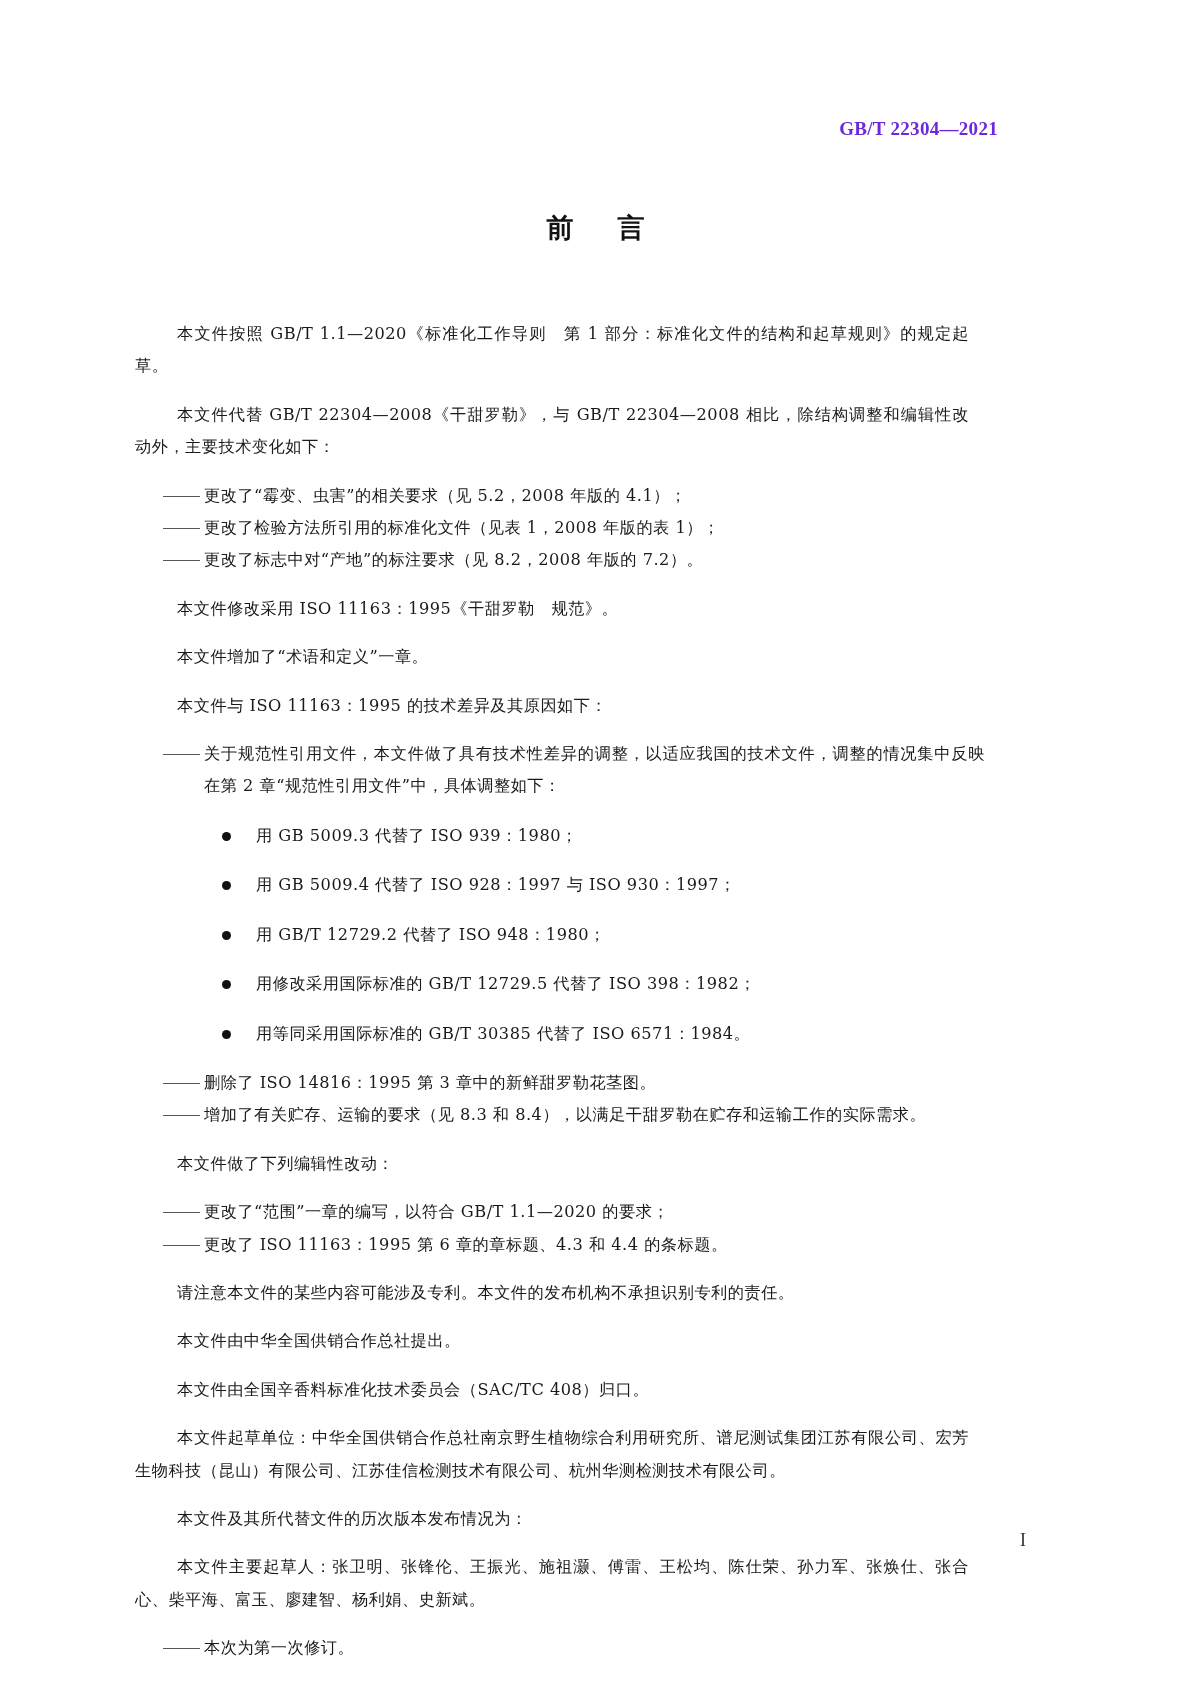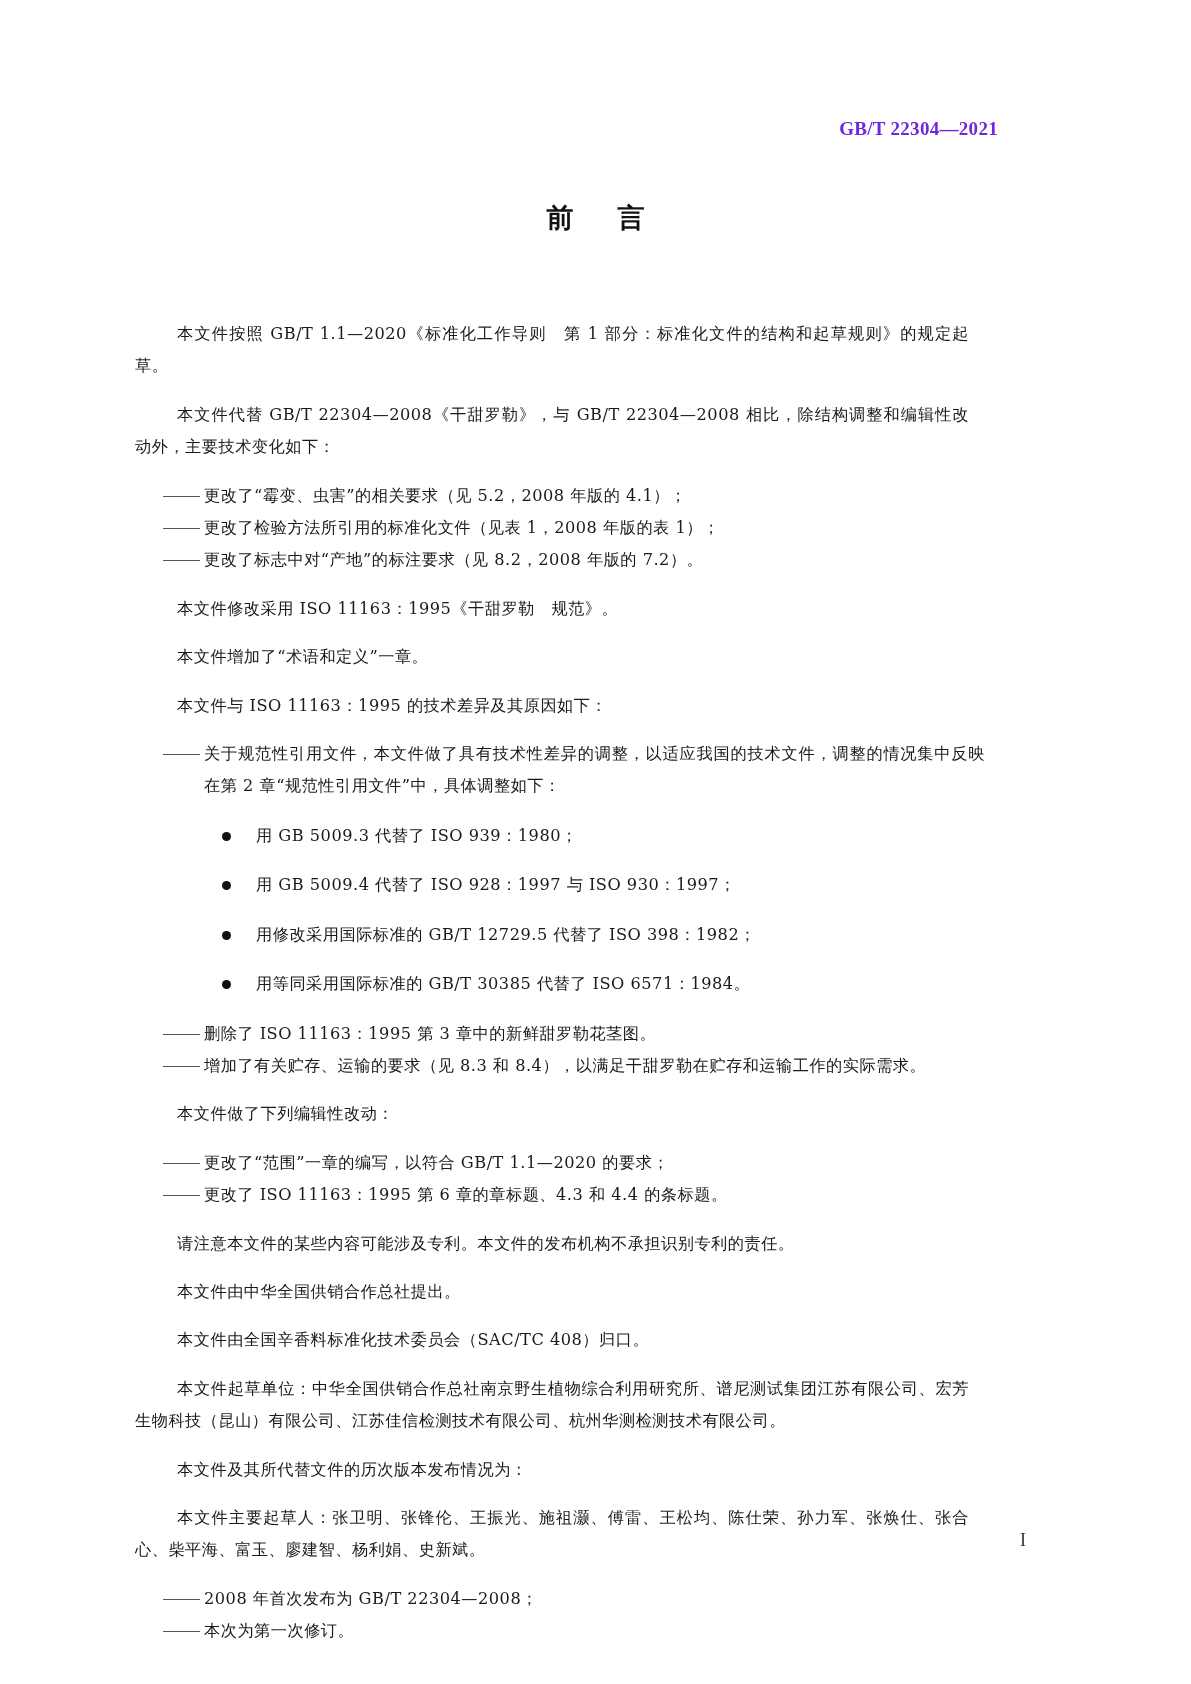--- a/index.html
+++ b/index.html
@@ -7,21 +7,21 @@
       width: 1191px; height: 1684px; position: relative; overflow: hidden;
       font-family: "DejaVu Serif", "Liberation Serif", serif;
       color: #1a1a1a;
     }
     .std-code {
       position: absolute; top: 118px; right: 193px;
       font-family: "Liberation Serif", "DejaVu Serif", serif;
       font-weight: bold; font-size: 19px; letter-spacing: 0.3px; color: #6d28d9;
     }
     .page-title {
-      position: absolute; top: 200px; left: 0; width: 1191px; text-align: center;
+      position: absolute; top: 210px; left: 0; width: 1191px; text-align: center;
       font-family: "DejaVu Sans", "Liberation Sans", sans-serif;
       font-weight: bold; font-size: 27px; letter-spacing: 44px; color: #111;
       text-indent: 44px;
     }
     .body-text {
       position: absolute; top: 302px; left: 119px; width: 866px;
       font-size: 16.2px; line-height: 32.4px; letter-spacing: 0.5px;
     }
     .p { margin: 16px; text-indent: 2.6em; text-align: justify; }
     .dash { margin: 0; padding-left: 44px; position: relative; }
@@ -67,25 +67,26 @@
     </div>
   <p class="p">本文件修改采用 ISO 11163：1995《干甜罗勒　规范》。</p>
   <p class="p">本文件增加了“术语和定义”一章。</p>
   <p class="p">本文件与 ISO 11163：1995 的技术差异及其原因如下：</p>
   <div class="dash">
       <span class="dash-mark"></span>
       <span class="dash-text">关于规范性引用文件，本文件做了具有技术性差异的调整，以适应我国的技术文件，调整的情况集中反映在第 2 章“规范性引用文件”中，具体调整如下：</span>
     </div>
   <div class="bullet"><span class="dot"></span><span>用 GB 5009.3 代替了 ISO 939：1980；</span></div>
   <div class="bullet"><span class="dot"></span><span>用 GB 5009.4 代替了 ISO 928：1997 与 ISO 930：1997；</span></div>
+  <div class="bullet"><span class="dot"></span><span>用 GB/T 12729.2 代替了 ISO 948：1980；</span></div>
   <div class="bullet"><span class="dot"></span><span>用修改采用国际标准的 GB/T 12729.5 代替了 ISO 398：1982；</span></div>
   <div class="bullet"><span class="dot"></span><span>用等同采用国际标准的 GB/T 30385 代替了 ISO 6571：1984。</span></div>
   <div class="dash">
       <span class="dash-mark"></span>
-      <span class="dash-text">删除了 ISO 11163：1995 第 3 章中的新鲜甜罗勒花茎图。</span>
+      <span class="dash-text">删除了 ISO 14816：1995 第 3 章中的新鲜甜罗勒花茎图。</span>
     </div>
   <div class="dash">
       <span class="dash-mark"></span>
       <span class="dash-text">增加了有关贮存、运输的要求（见 8.3 和 8.4），以满足干甜罗勒在贮存和运输工作的实际需求。</span>
     </div>
   <p class="p">本文件做了下列编辑性改动：</p>
   <div class="dash">
       <span class="dash-mark"></span>
       <span class="dash-text">更改了“范围”一章的编写，以符合 GB/T 1.1—2020 的要求；</span>
     </div>
@@ -94,21 +95,17 @@
       <span class="dash-text">更改了 ISO 11163：1995 第 6 章的章标题、4.3 和 4.4 的条标题。</span>
     </div>
   <p class="p">请注意本文件的某些内容可能涉及专利。本文件的发布机构不承担识别专利的责任。</p>
   <p class="p">本文件由中华全国供销合作总社提出。</p>
   <p class="p">本文件由全国辛香料标准化技术委员会（SAC/TC 408）归口。</p>
   <p class="p">本文件起草单位：中华全国供销合作总社南京野生植物综合利用研究所、谱尼测试集团江苏有限公司、宏芳生物科技（昆山）有限公司、江苏佳信检测技术有限公司、杭州华测检测技术有限公司。</p>
   <p class="p">本文件及其所代替文件的历次版本发布情况为：</p>
   <p class="p">本文件主要起草人：张卫明、张锋伦、王振光、施祖灏、傅雷、王松均、陈仕荣、孙力军、张焕仕、张合心、柴平海、富玉、廖建智、杨利娟、史新斌。</p>
   <div class="dash">
       <span class="dash-mark"></span>
-      <span class="dash-text">2008 年首次发布为 GB/T 22304—2008；</span>
-    </div>
-  <div class="dash">
-      <span class="dash-mark"></span>
       <span class="dash-text">本次为第一次修订。</span>
     </div>
 </div>
 
 <div class="page-number">I</div>
 
 </body></html>

